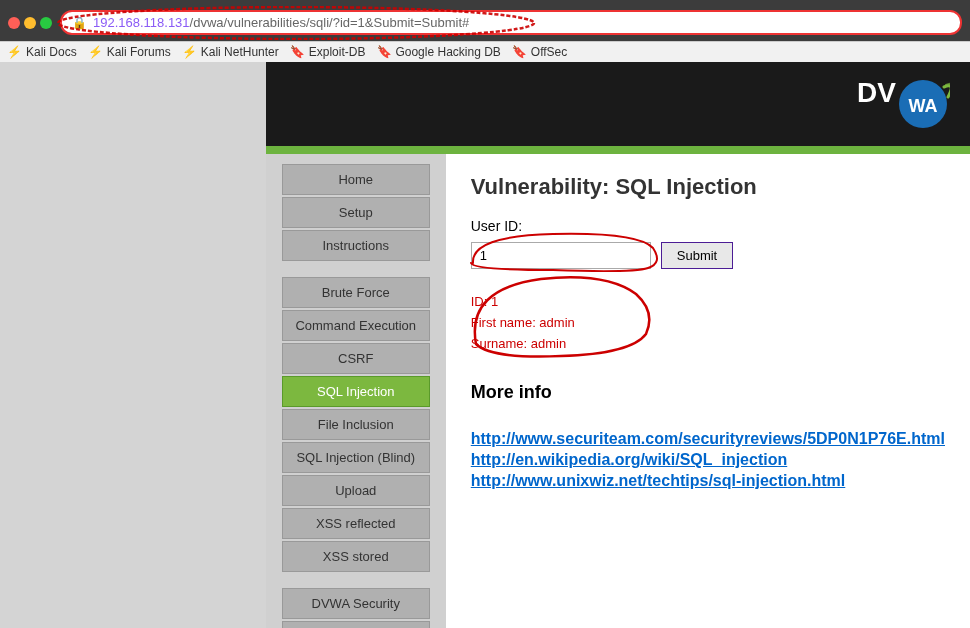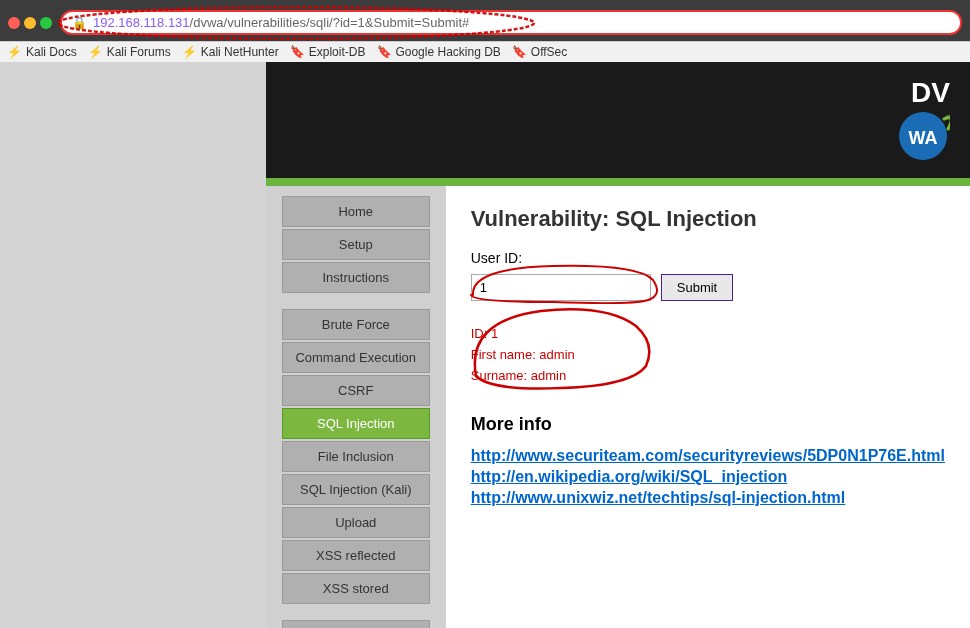--- a/index.html
+++ b/index.html
@@ -97,26 +97,25 @@
       background: #1a1a1a;
       padding: 15px 20px;
       display: flex;
       justify-content: flex-end;
       align-items: center;
       min-height: 80px;
     }
 
     .dvwa-logo {
       display: flex;
-      align-items: flex-end;
+      align-items: flex-start;
       font-size: 28px;
       font-weight: bold;
       color: white;
       font-family: 'Arial Black', sans-serif;
-      flex-direction: column;
     }
     .logo-swirl {
       width: 54px;
       height: 54px;
     }
 
     
     .green-bar {
       background: #6db33f;
       height: 8px;
@@ -194,21 +193,21 @@
 
     .result-text {
       color: #cc0000;
       line-height: 1.6;
     }
 
     .more-info-section { margin-top: 20px; }
     .more-info-title {
       font-size: 18px;
       font-weight: bold;
-      margin-bottom: 12px;
+      margin-bottom: 27px;
     }
     .info-link {
       display: block;
       color: #0066cc;
       text-decoration: underline;
       margin-bottom: 3px;
       font-size: 16px;
       cursor: pointer;
       font-weight: bold;
     }
@@ -330,21 +329,21 @@
           <a class="nav-item">Setup</a>
           <a class="nav-item">Instructions</a>
 
           <div class="nav-section-gap"></div>
 
           <a class="nav-item">Brute Force</a>
           <a class="nav-item">Command Execution</a>
           <a class="nav-item">CSRF</a>
           <a class="nav-item active">SQL Injection</a>
           <a class="nav-item">File Inclusion</a>
-          <a class="nav-item">SQL Injection (Kali)</a>
+          <a class="nav-item">SQL Injection (Blind)</a>
           <a class="nav-item">Upload</a>
           <a class="nav-item">XSS reflected</a>
           <a class="nav-item">XSS stored</a>
 
           <div class="nav-section-gap"></div>
 
           <a class="nav-item">DVWA Security</a>
           <a class="nav-item">PHP Info</a>
 
         </div>

